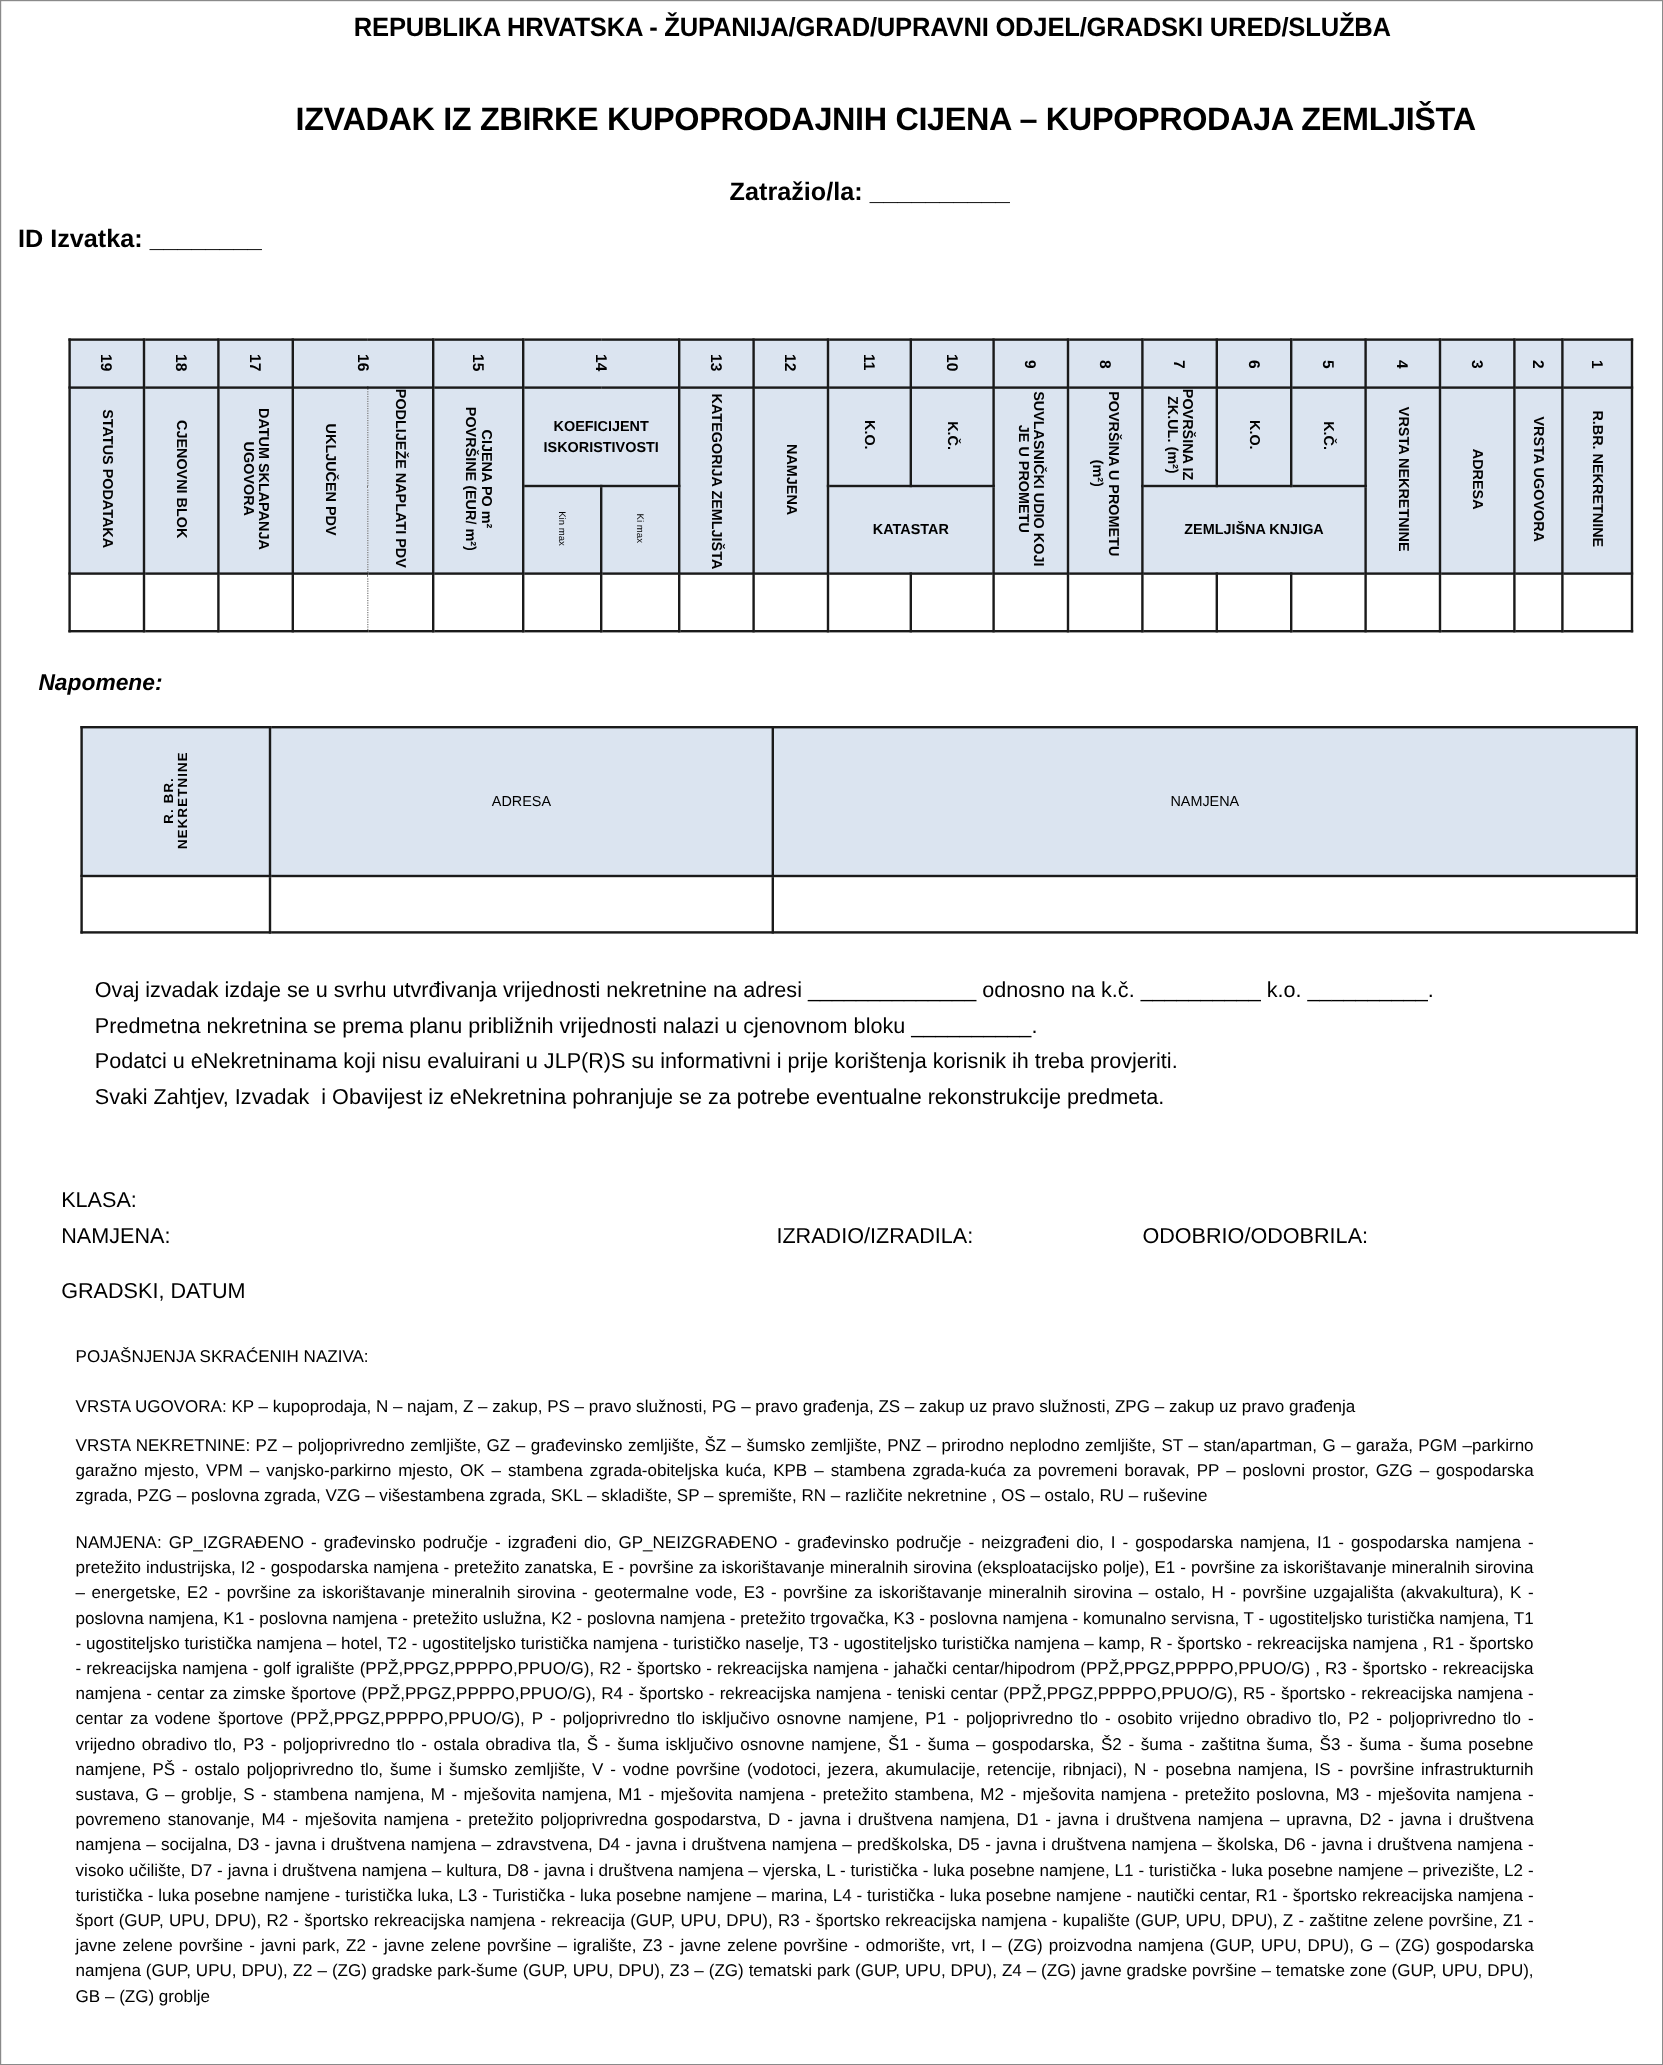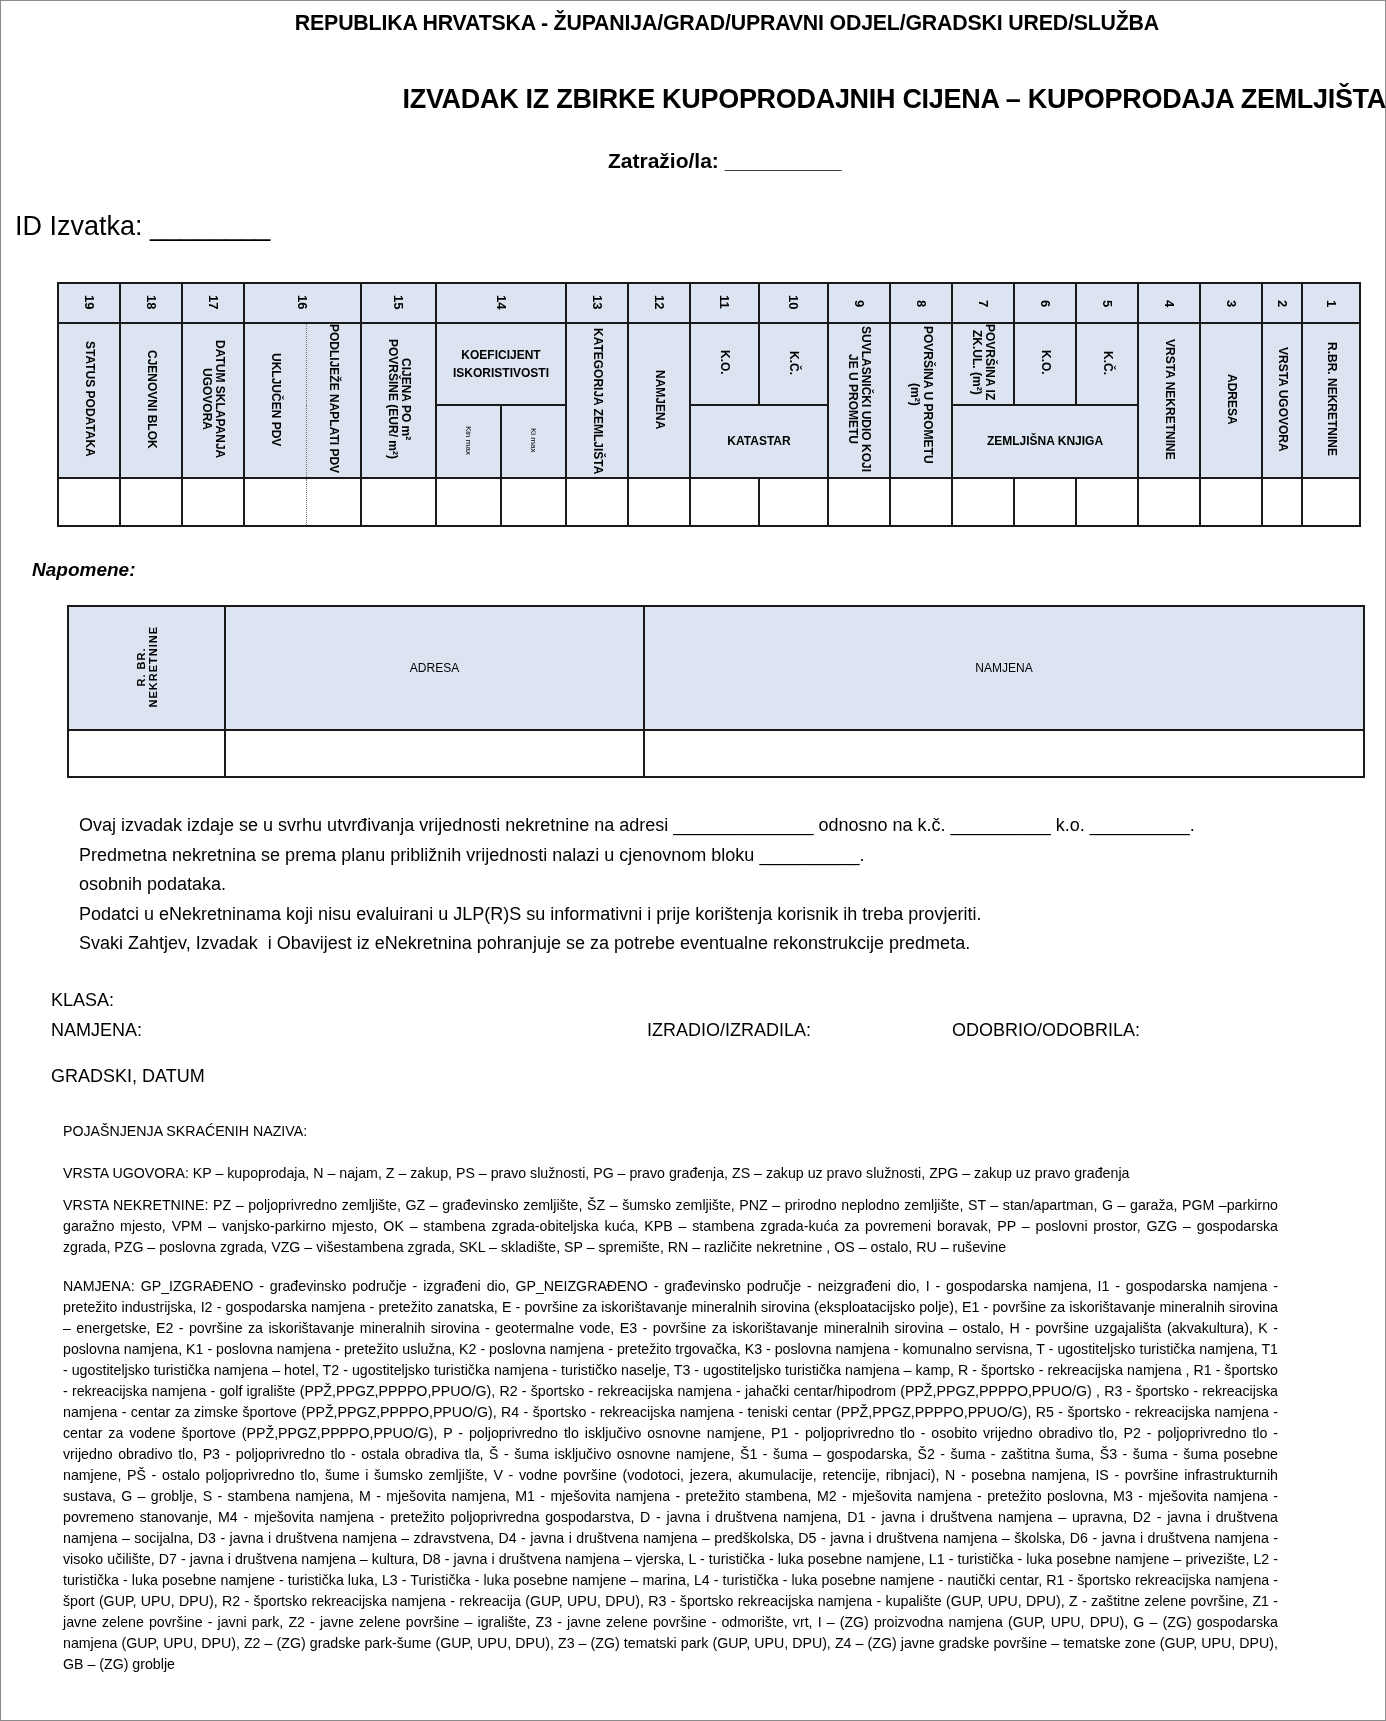--- a/index.html
+++ b/index.html
@@ -12,26 +12,26 @@
     position: absolute; left: 0; top: 0; width: 1384px; height: 1719px;
     border: 1px solid #8a8a8a; box-sizing: content-box;
   }
   .abs { position: absolute; }
   .h1 {
     left: 0; width: 1386px; top: 10px; text-align: center;
     font-weight: bold; font-size: 22px; letter-spacing: -0.2px;
     transform: scaleX(0.97); padding-left: 70px; box-sizing: border-box;
   }
   .h2 {
-    left: 0; width: 1386px; top: 84px; text-align: right;
+    left: 0; width: 1386px; top: 84px; text-align: center;
     font-weight: bold; font-size: 27px; letter-spacing: -0.3px;
     padding-left: 90px; box-sizing: border-box;
   }
   .req { left: 608px; top: 149px; font-weight: bold; font-size: 21px; }
-  .idz { left: 15px; top: 211px; font-weight: normal; font-size: 27px; }
+  .idz { left: 15px; top: 188px; font-weight: bold; font-size: 21px; }
 
   
   .t1 {
     position: absolute; left: 57px; top: 282px; border-collapse: collapse;
     table-layout: fixed;
   }
   .t1 td {
     border: 2px solid #1a1a1a; padding: 0; text-align: center; vertical-align: middle;
     font-weight: bold; font-size: 12px; line-height: 13px;
   }
@@ -207,21 +207,20 @@
     <td class="blank"></td>
     <td class="blank"></td>
     <td class="blank"></td>
   </tr>
 </tbody>
   </table>
 
 <div class="abs body-text">
   <div>Ovaj izvadak izdaje se u svrhu utvrđivanja vrijednosti nekretnine na adresi ______________ odnosno na k.č. __________ k.o. __________.</div>
   <div>Predmetna nekretnina se prema planu približnih vrijednosti nalazi u cjenovnom bloku __________.</div>
-  <div>osobnih podataka.</div>
   <div>Podatci u eNekretninama koji nisu evaluirani u JLP(R)S su informativni i prije korištenja korisnik ih treba provjeriti.</div>
   <div>Svaki Zahtjev, Izvadak  i Obavijest iz eNekretnina pohranjuje se za potrebe eventualne rekonstrukcije predmeta.</div>
 </div>
 
 <div class="abs sig" style="left:51px;top:990px">KLASA:</div>
 <div class="abs sig" style="left:51px;top:1020px">NAMJENA:</div>
 <div class="abs sig" style="left:647px;top:1020px">IZRADIO/IZRADILA:</div>
 <div class="abs sig" style="left:952px;top:1020px">ODOBRIO/ODOBRILA:</div>
 <div class="abs sig" style="left:51px;top:1066px">GRADSKI, DATUM</div>
 

